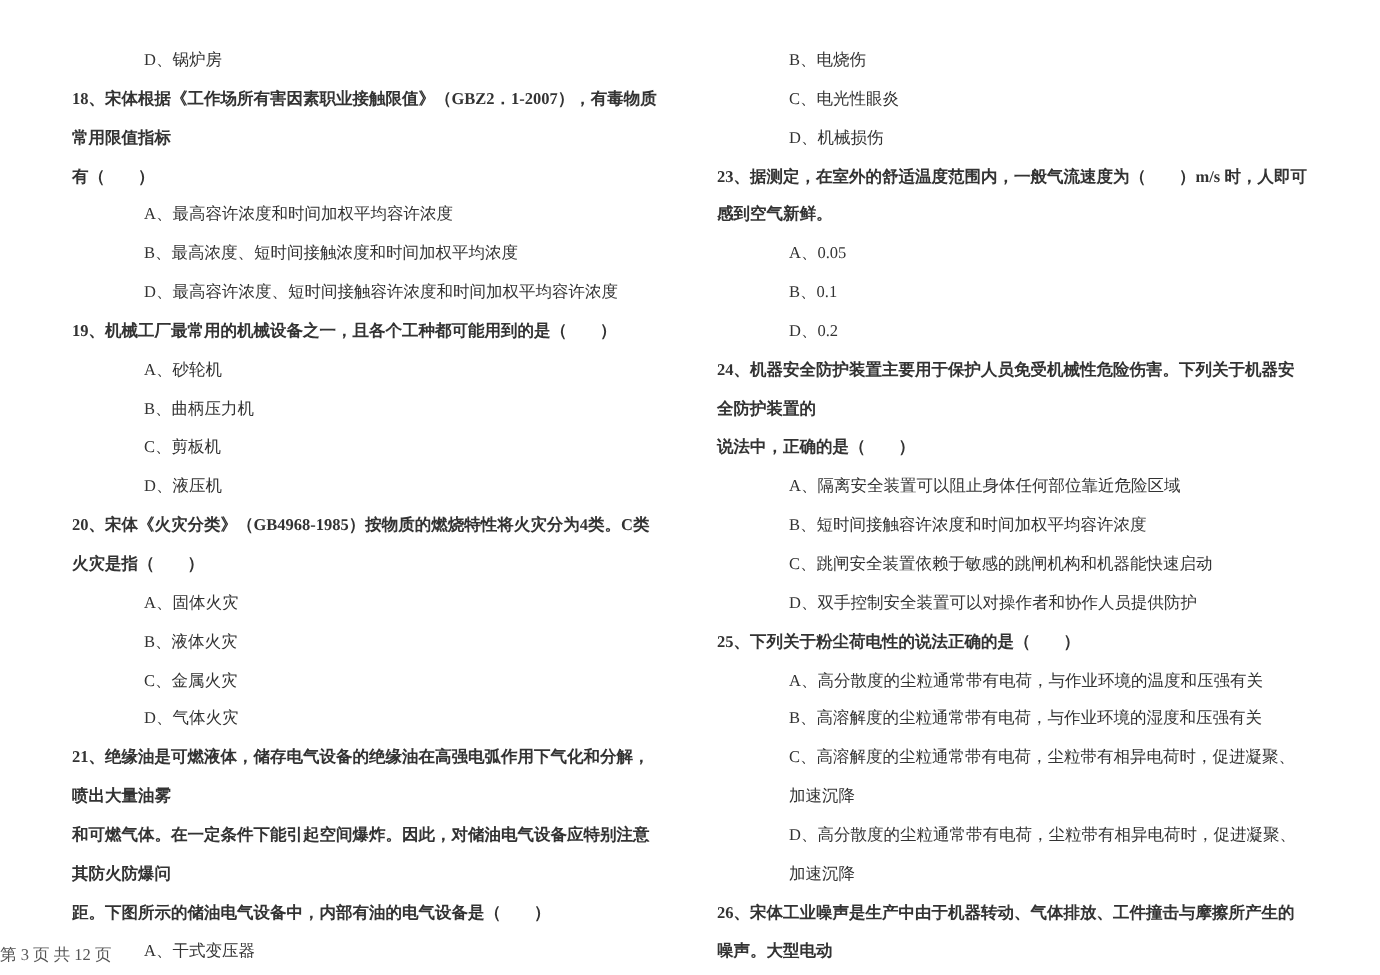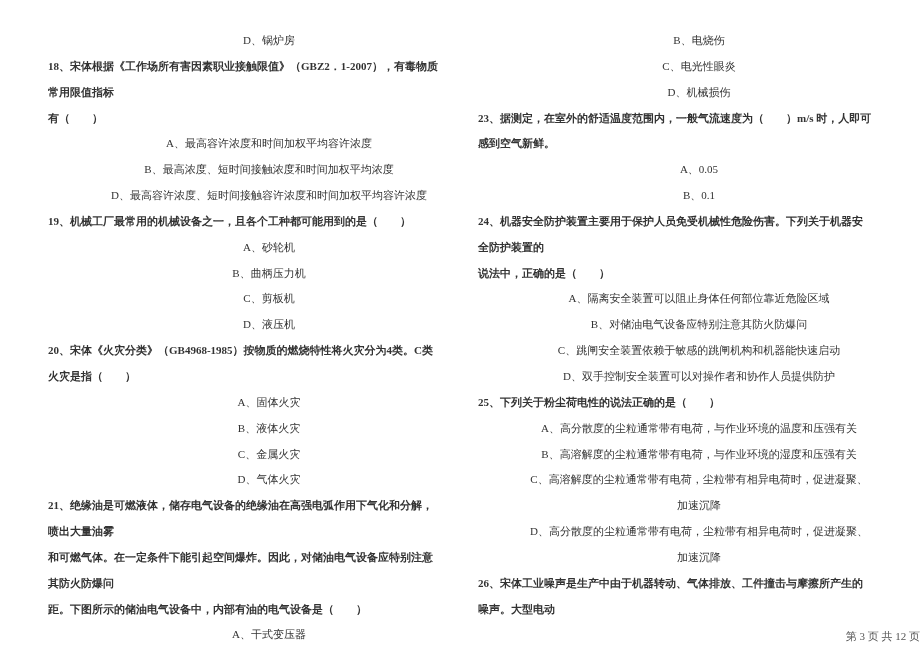--- a/index.html
+++ b/index.html
@@ -18,32 +18,31 @@
       padding: 28px 48px 20px 48px;
       gap: 36px;
       height: 620px;
     }
     .col {
       flex: 1;
       line-height: 2.35;
     }
     .opt-line {
       padding-left: 48px;
-      text-align: center;
     }
     .q-start {
       padding-left: 0;
       font-weight: bold;
     }
     .footer {
       position: absolute;
       bottom: 6px;
       left: 0;
       right: 0;
-      text-align: right;
+      text-align: left;
       font-size: 11px;
       color: #555;
     }
   </style>
 </head>
 <body>
 
 <div class="page">
   <div class="col">
     <div class="opt-line">D、锅炉房</div>
@@ -69,24 +68,25 @@
 
   </div>
 
   <div class="col">
     <div class="opt-line">B、电烧伤</div>
     <div class="opt-line">C、电光性眼炎</div>
     <div class="opt-line">D、机械损伤</div>
     <div class="q-start">23、据测定，在室外的舒适温度范围内，一般气流速度为（　　）m/s 时，人即可感到空气新鲜。</div>
     <div class="opt-line">A、0.05</div>
     <div class="opt-line">B、0.1</div>
+    <div class="opt-line">D、0.2</div>
     <div class="q-start">24、机器安全防护装置主要用于保护人员免受机械性危险伤害。下列关于机器安全防护装置的</div>
     <div class="q-start">说法中，正确的是（　　）</div>
     <div class="opt-line">A、隔离安全装置可以阻止身体任何部位靠近危险区域</div>
-    <div class="opt-line">B、对储油电气设备应特别注意其防火防爆问</div>
+    <div class="opt-line">B、短时间接触容许浓度和时间加权平均容许浓度</div>
     <div class="opt-line">C、跳闸安全装置依赖于敏感的跳闸机构和机器能快速启动</div>
     <div class="opt-line">D、双手控制安全装置可以对操作者和协作人员提供防护</div>
     <div class="q-start">25、下列关于粉尘荷电性的说法正确的是（　　）</div>
     <div class="opt-line">A、高分散度的尘粒通常带有电荷，与作业环境的温度和压强有关</div>
     <div class="opt-line">B、高溶解度的尘粒通常带有电荷，与作业环境的湿度和压强有关</div>
     <div class="opt-line">C、高溶解度的尘粒通常带有电荷，尘粒带有相异电荷时，促进凝聚、加速沉降</div>
     <div class="opt-line">D、高分散度的尘粒通常带有电荷，尘粒带有相异电荷时，促进凝聚、加速沉降</div>
     <div class="q-start">26、宋体工业噪声是生产中由于机器转动、气体排放、工件撞击与摩擦所产生的噪声。大型电动</div>
 
   </div>

